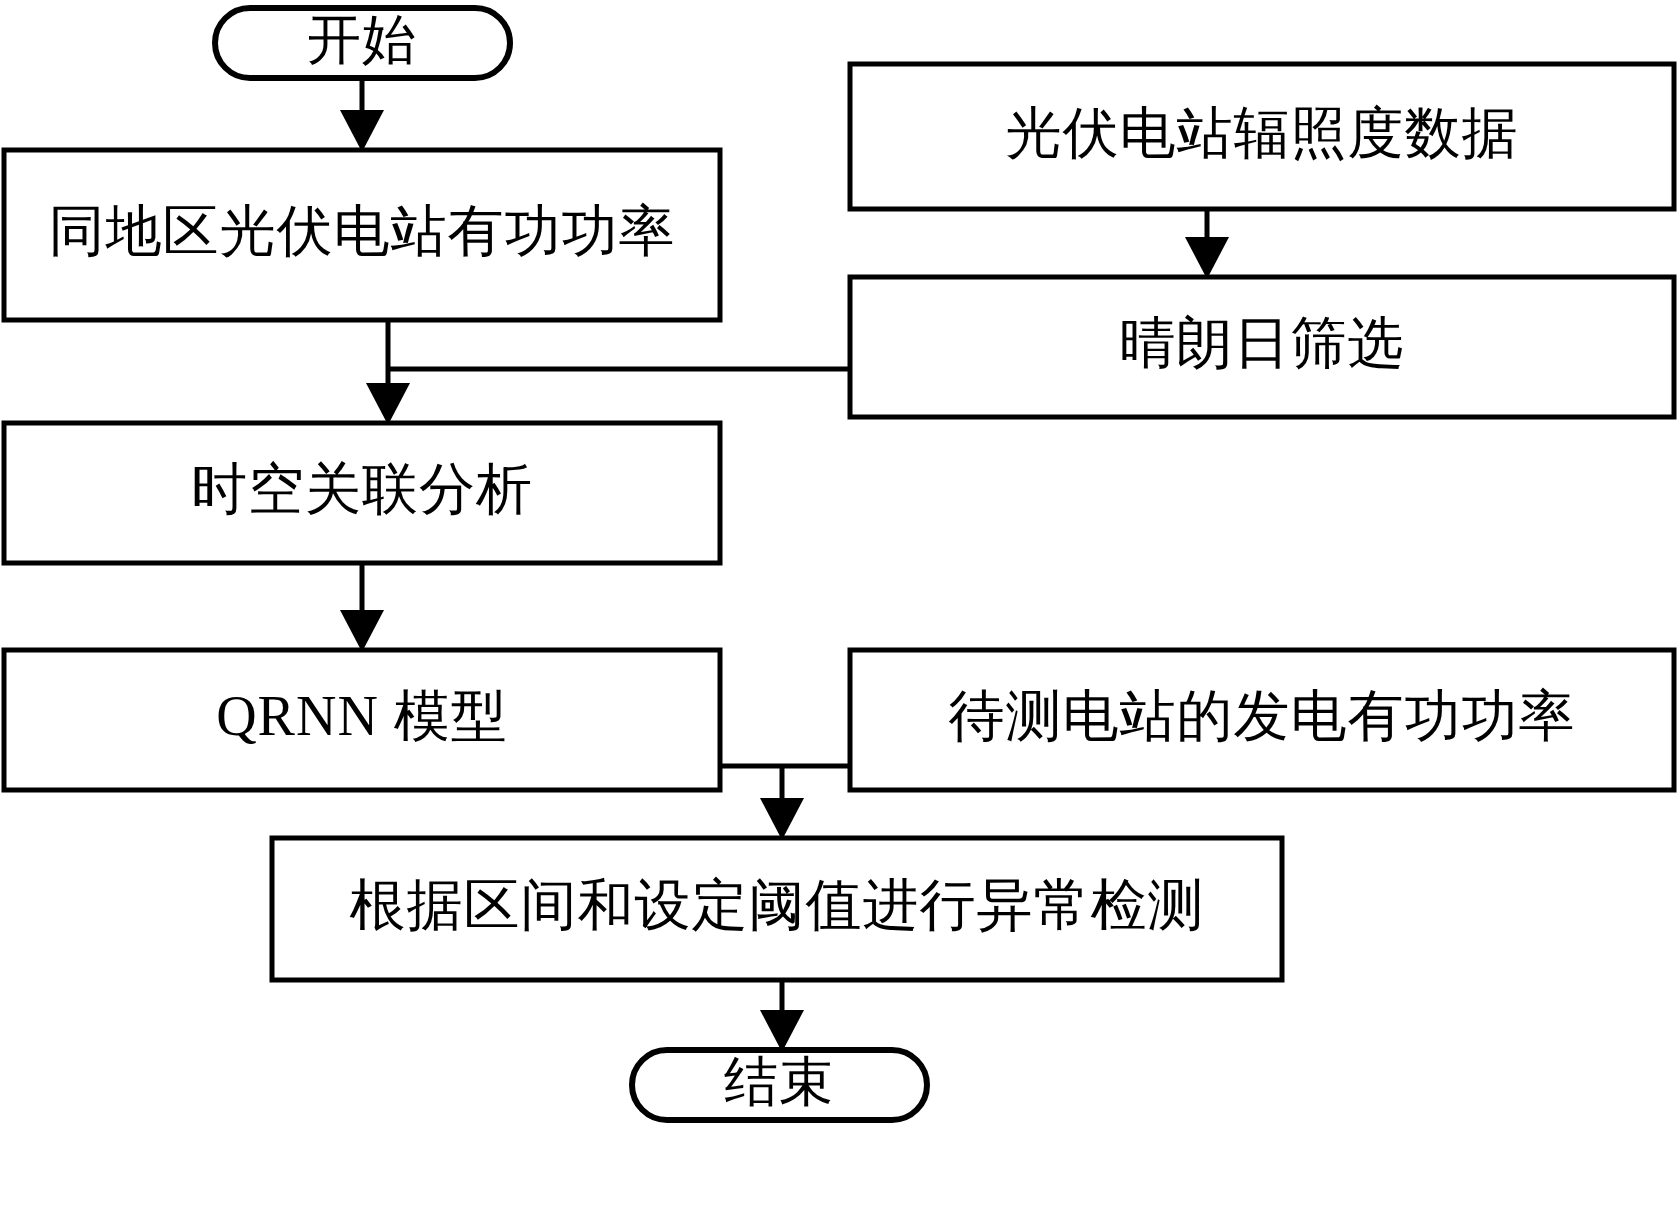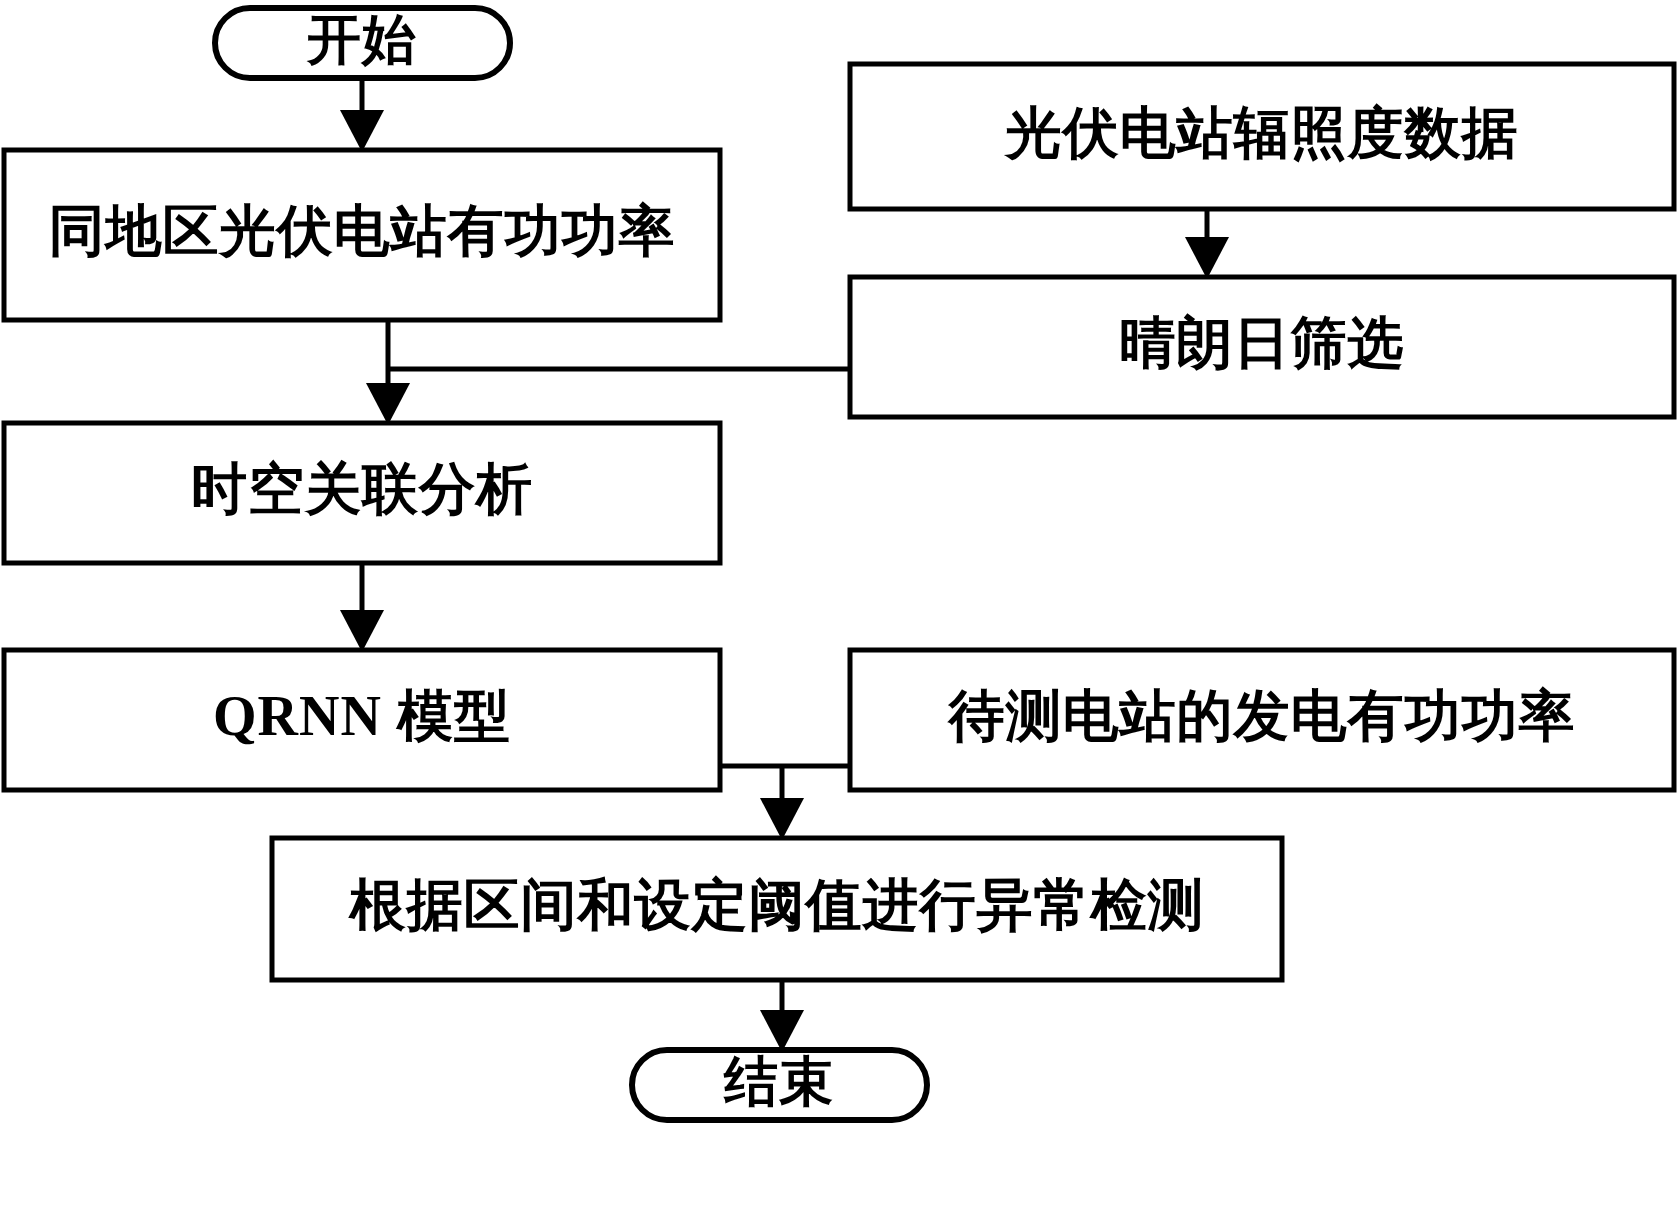--- a/index.html
+++ b/index.html
@@ -11,21 +11,20 @@
     width: 1680px;
     height: 1221px;
     font-family: "Liberation Serif", "DejaVu Serif", serif;
     overflow: hidden;
   }
   #flowchart-root {
     position: relative;
     width: 1680px;
     height: 989px;
     background: #ffffff;
-    font-weight: bold;
   }
   svg.flow-canvas {
     position: absolute;
     left: 0;
     top: 0;
     width: 1680px;
     height: 1221px;
     display: block;
   }
   .node-shape {

